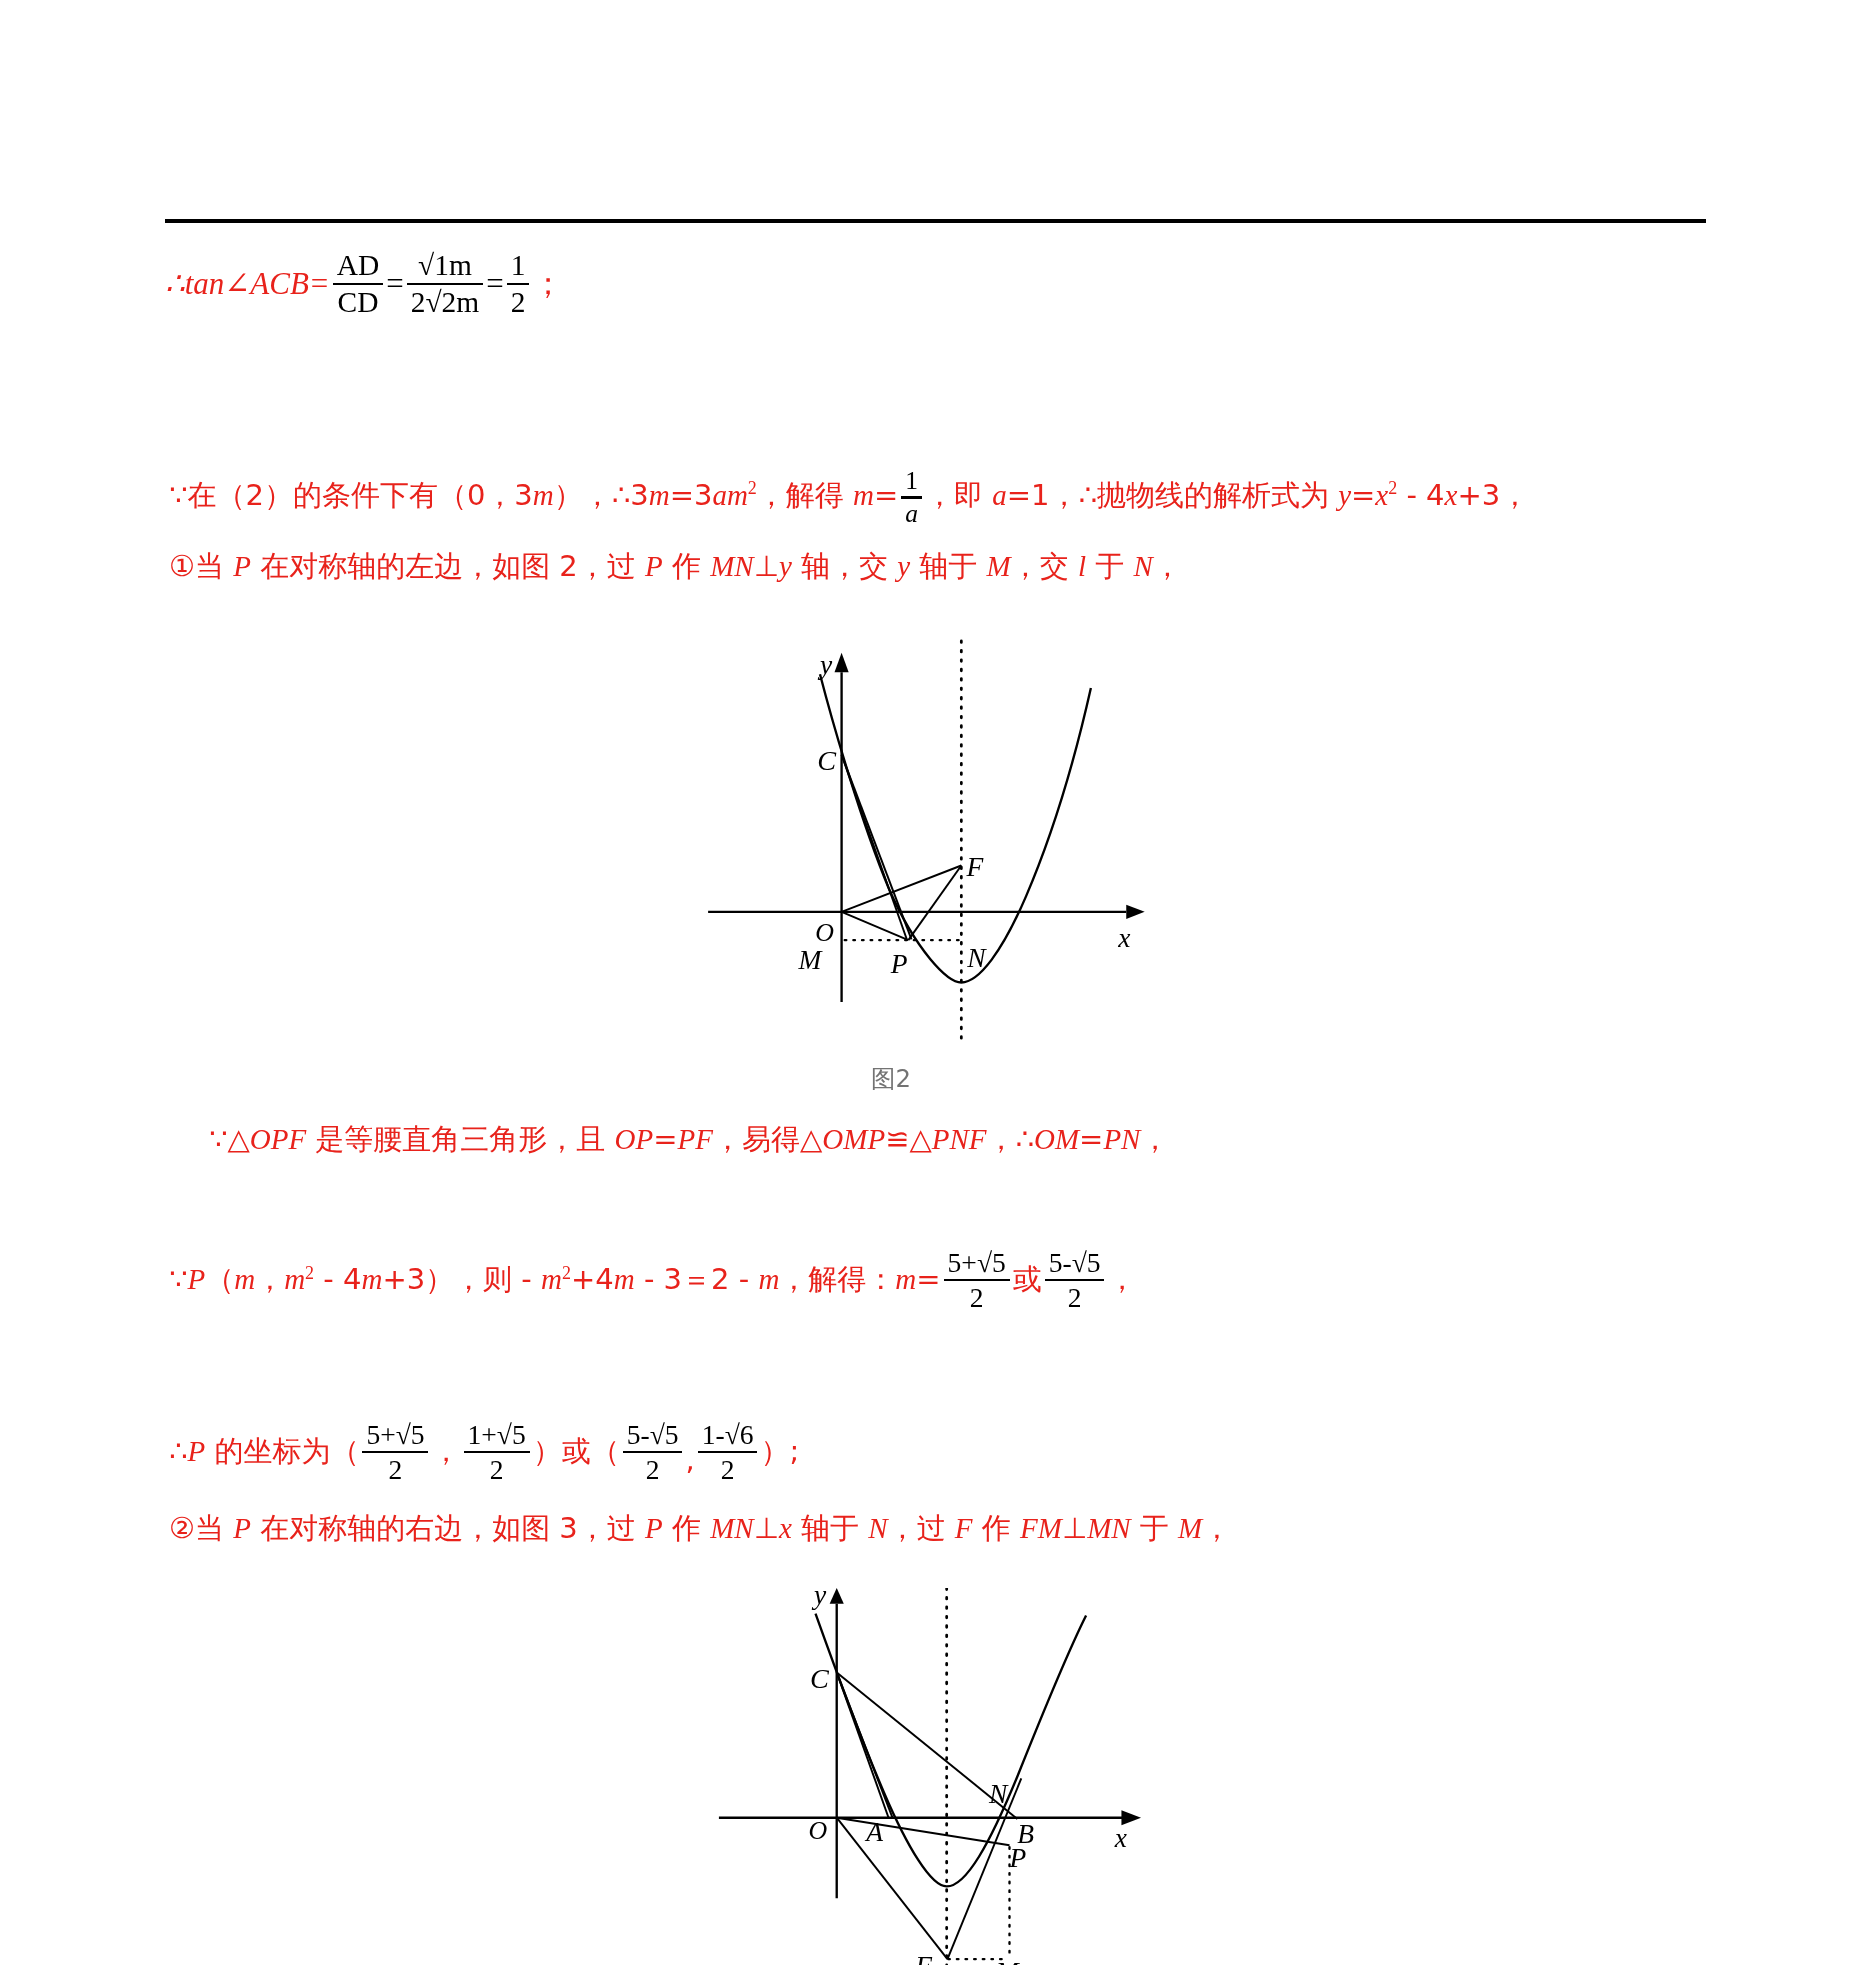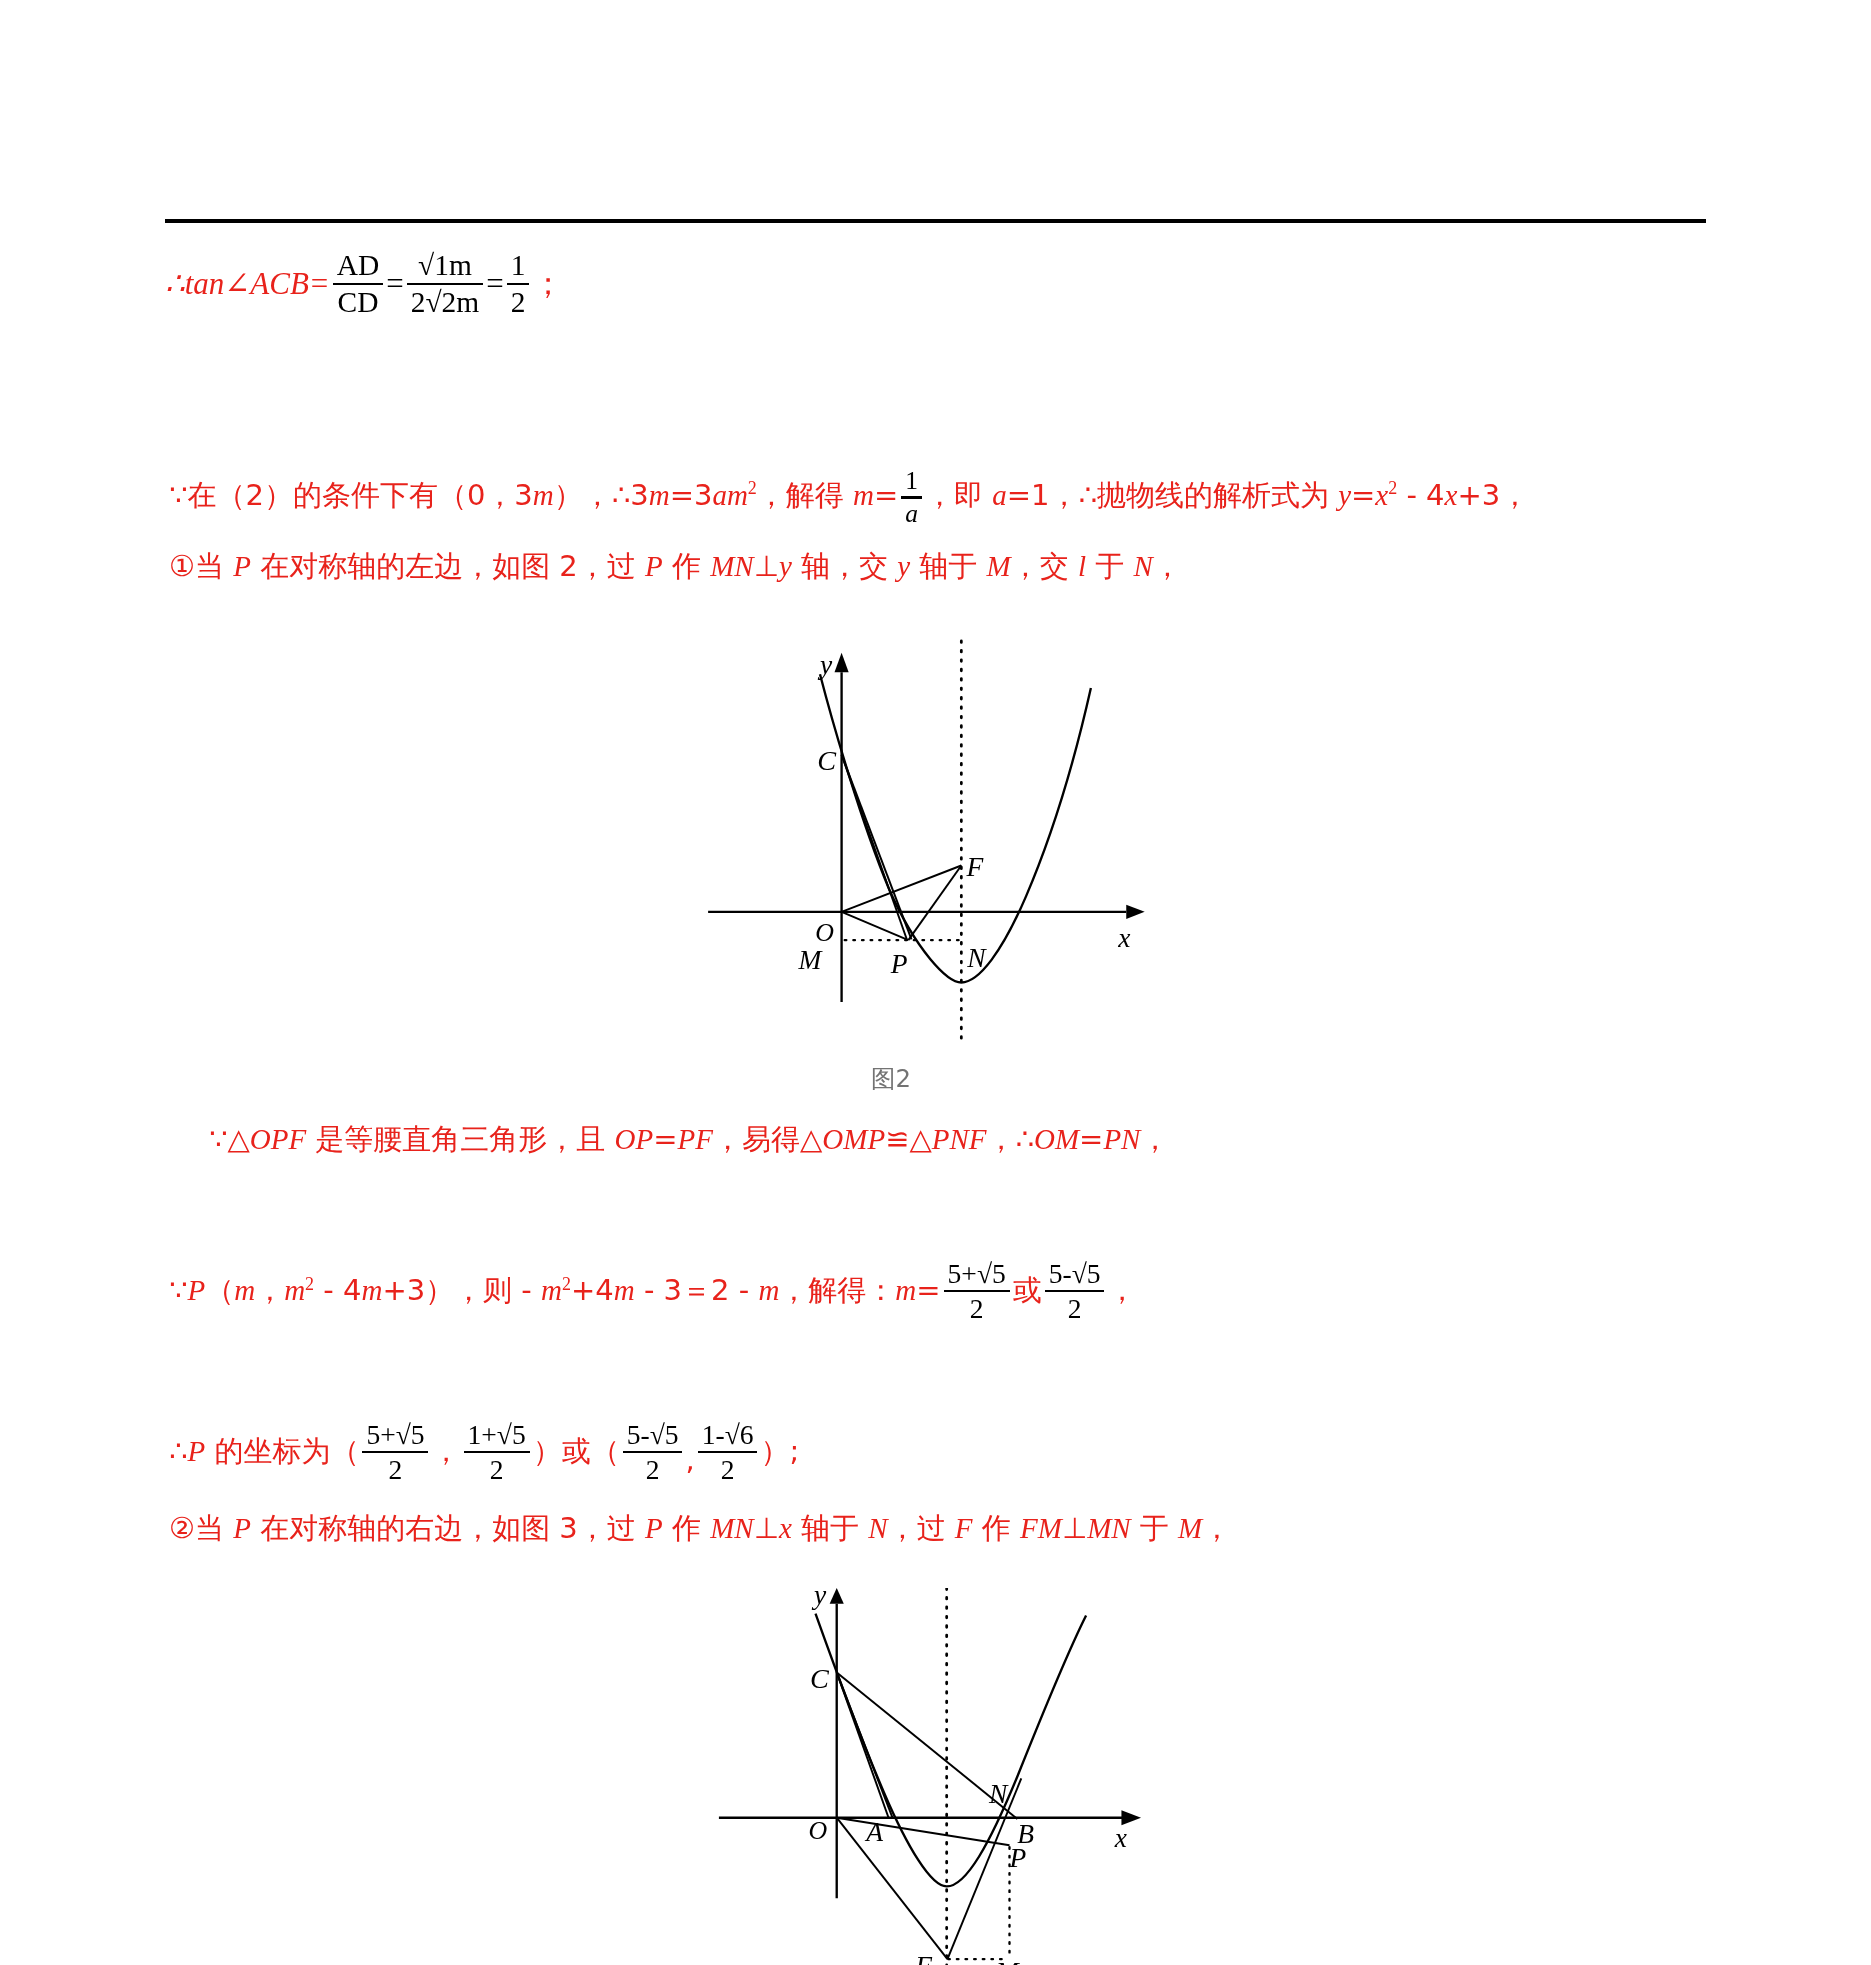--- a/index.html
+++ b/index.html
@@ -149,21 +149,21 @@
       <text x="295" y="95" font-size="70" font-style="italic" font-family="Liberation Serif, serif">y</text>
       <text x="1055" y="790" font-size="70" font-style="italic" font-family="Liberation Serif, serif">x</text>
     </svg>
     <div class="figcap" style="top:426px; left:-35px;">图2</div>
   </div>
 
   <div class="line" style="left:169px; top:1125px;margin-left:40px;">
     <span class="cn">∵△</span><span class="it">OPF</span><span class="cn"> 是等腰直角三角形，且 </span><span class="it">OP</span><span class="cn">=</span><span class="it">PF</span><span class="cn">，易得△</span><span class="it">OMP</span><span class="cn">≌△</span><span class="it">PNF</span><span class="cn">，∴</span><span class="it">OM</span><span class="cn">=</span><span class="it">PN</span><span class="cn">，</span>
   </div>
 
-  <div class="line" style="left:169px; top:1250px;margin-top:11px;">
+  <div class="line" style="left:169px; top:1250px;">
     <span class="cn">∵</span><span class="it">P</span><span class="cn">（</span><span class="it">m</span><span class="cn">，</span><span class="it">m</span><span class="sup">2</span><span class="cn"> - 4</span><span class="it">m</span><span class="cn">+3），则 - </span><span class="it">m</span><span class="sup">2</span><span class="cn">+4</span><span class="it">m</span><span class="cn"> - 3＝2 - </span><span class="it">m</span><span class="cn">，解得：</span><span class="it">m</span><span class="cn">=</span><span class="frac blk">
         <span class="num">5+√5</span>
         <span class="bar"></span>
         <span class="den">2</span>
     </span><span class="cn">或</span><span class="frac blk">
         <span class="num">5-√5</span>
         <span class="bar"></span>
         <span class="den">2</span>
     </span><span class="cn">，</span>
   </div>

